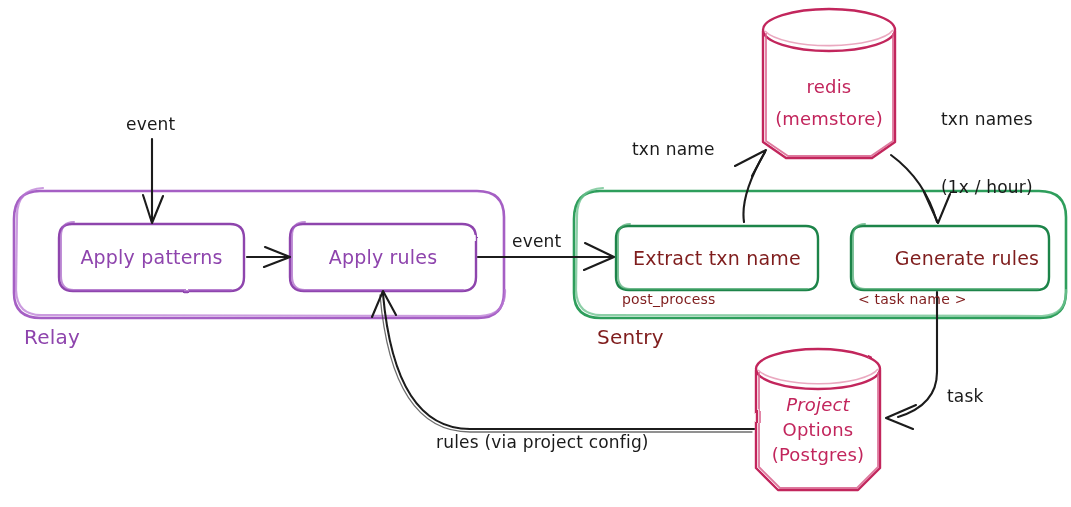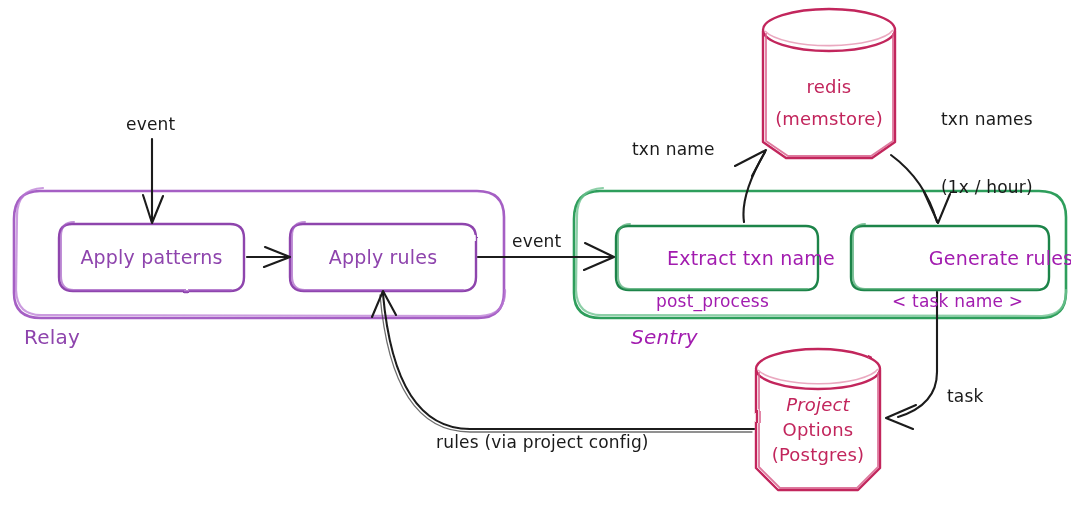--- a/index.html
+++ b/index.html
@@ -26,29 +26,29 @@
     overflow: visible;
   }
   .lbl {
     position: absolute;
     white-space: pre;
     line-height: 1.18;
     letter-spacing: 0.2px;
   }
   .lbl-black { color: #1a1a1a; font-size: 17px; }
   .lbl-purple { color: #8e44ad; }
-  .lbl-green  { color: #a21caf; margin-left: 34px; }
+  .lbl-green  { color: #7f1d1d; }
   .lbl-crim   { color: #c2255c; }
 
   .node-text {
     font-size: 19px;
     text-align: center;
   }
   .node-sub {
-    font-size: 17px;
+    font-size: 14px;
   }
   .group-name {
     font-size: 20px;
   }
   .cyl-text {
     font-size: 18px;
     text-align: center;
   }
   .arrow-label { font-size: 17px; }
   .arrow-label.two { line-height: 1.35; }
@@ -141,21 +141,21 @@
     </g>
 
     <g filter="url(#rough)">
       <path d="M 754 429 L 470 429 Q 395 429 383 294" fill="none" stroke="#1a1a1a" stroke-width="2.1" stroke-linecap="round"></path>
       <path d="M 752 432 L 470 432 Q 392 432 380 295" fill="none" stroke="#4a4a4a" stroke-width="1.3" stroke-linecap="round" opacity="0.8"></path>
       <path d="M 372 317 L 383 291 L 396 315" fill="none" stroke="#1a1a1a" stroke-width="2.1" stroke-linecap="round" stroke-linejoin="round"></path>
     </g>
   </svg>
 
   <div class="lbl lbl-purple group-name" style="left:24px; top:326px;">Relay</div>
-  <div class="lbl lbl-green group-name" style="left:597px; top:326px;font-style:italic;">Sentry</div>
+  <div class="lbl lbl-green group-name" style="left:597px; top:326px;">Sentry</div>
 
   <div class="lbl lbl-purple node-text" style="left:290px; top:246px; width:186px;">Apply rules</div>
   <div class="lbl lbl-purple node-text" style="left:59px; top:246px; width:185px;">Apply patterns</div>
 
   <div class="lbl lbl-green node-text" style="left:616px; top:247px; width:202px;">Extract txn name</div>
   <div class="lbl lbl-green node-sub" style="left:622px; top:291px;">post_process</div>
 
   <div class="lbl lbl-green node-text" style="left:851px; top:247px; width:232px;">Generate rules</div>
   <div class="lbl lbl-green node-sub" style="left:858px; top:291px;">&lt; task name &gt;</div>
 

